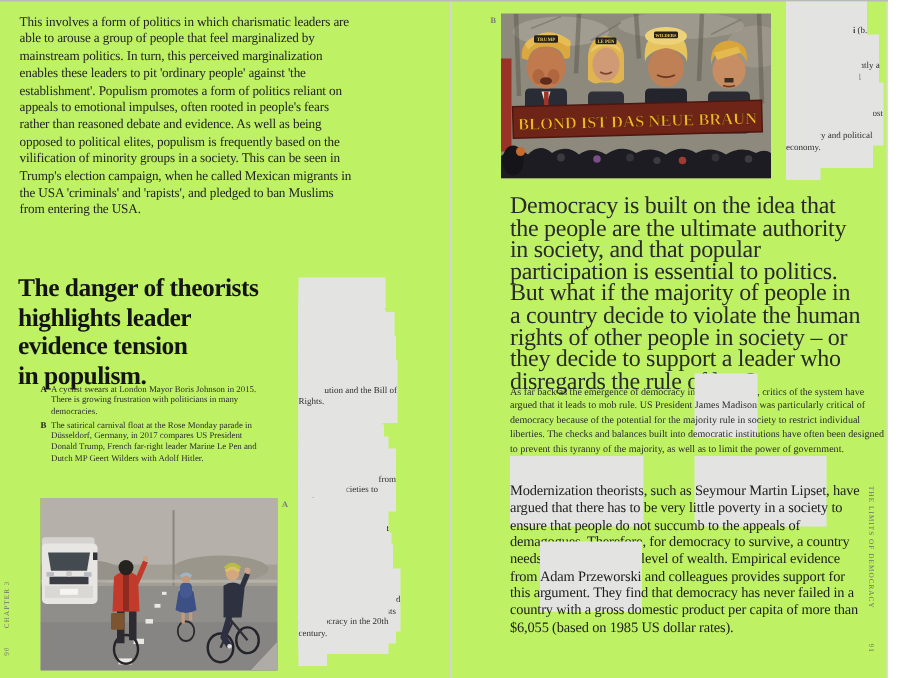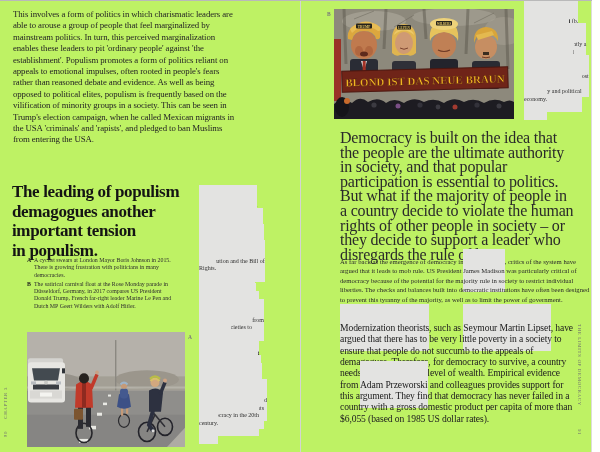--- a/index.html
+++ b/index.html
@@ -51,23 +51,23 @@
 </head>
 <body>
 
 <div id="spread">
   <div class="gutter"></div>
   <div class="edge-right"></div>
 
   <div class="intro">This involves a form of politics in which charismatic leaders are able to arouse a group of people that feel marginalized by mainstream politics. In turn, this perceived marginalization enables these leaders to pit 'ordinary people' against 'the establishment'. Populism promotes a form of politics reliant on appeals to emotional impulses, often rooted in people's fears rather than reasoned debate and evidence. As well as being opposed to political elites, populism is frequently based on the vilification of minority groups in a society. This can be seen in Trump's election campaign, when he called Mexican migrants in the USA 'criminals' and 'rapists', and pledged to ban Muslims from entering the USA.</div>
 
   <div class="heading">
-      <span>The leading of populism</span>
-      <span>demagogues another</span>
-      <span>important tension</span>
+      <span>The danger of theorists</span>
+      <span>highlights leader</span>
+      <span>evidence tension</span>
       <span>in populism.</span>
     </div>
 
   <div class="glossary" id="glossary-left">
     <p class="note"><span class="hl"><b>James Madison</b><span> (1751–1836) was one of the Founding Fathers of the United States, and was US president from 1809 to 1817. He played a key role in drafting the US Constitution and the Bill of Rights.</span></span></p>
     <p class="note"><span class="hl"><b>Modernization theory</b><span> considers the process of transition that nations go through as they move from traditional societies to modern ones.</span></span></p>
     <p class="note"><span class="hl"><b>Seymour Martin Lipset</b><span> (1922–2006) was a US political sociologist who held positions at Stanford University, George Mason University and Harvard University. He is considered one of the leading theorists of democracy in the 20th century.</span></span></p>
   </div>
 
   <div class="captions">

